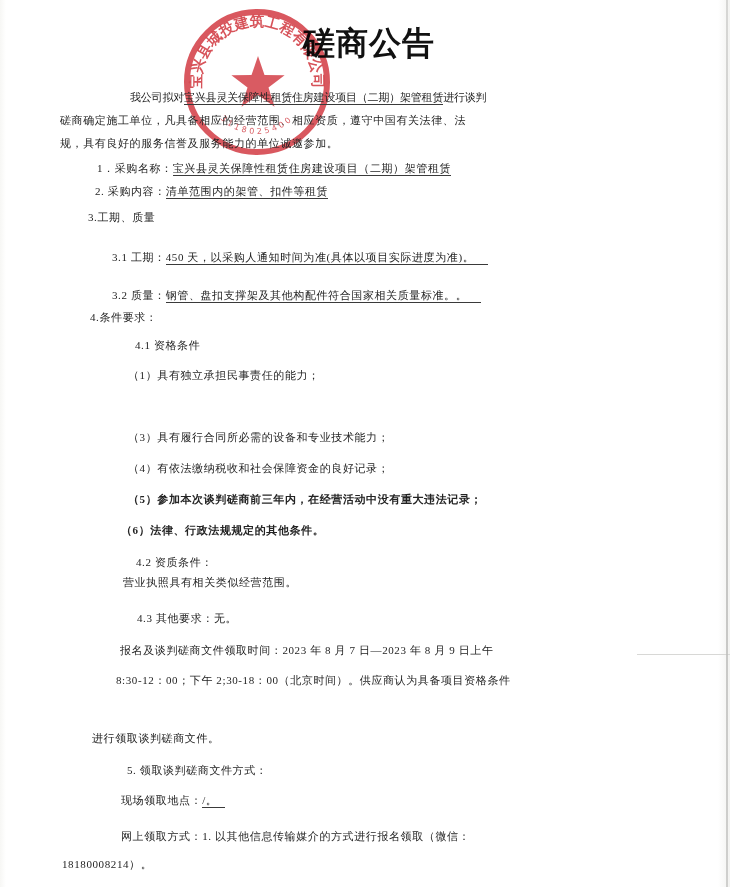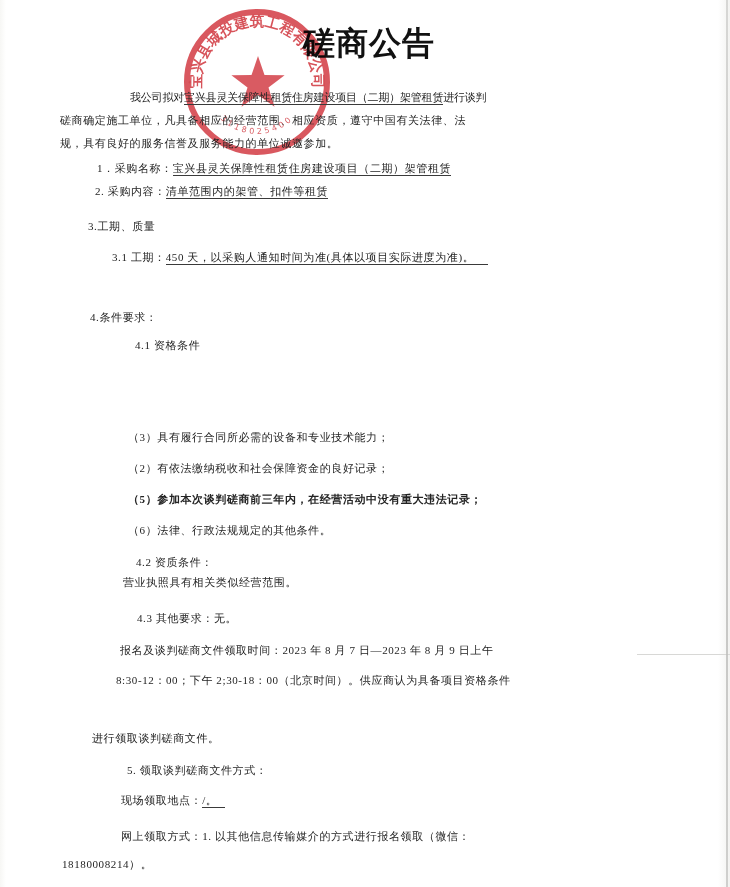--- a/index.html
+++ b/index.html
@@ -78,32 +78,36 @@
   <div class="ln" style="left:60px;top:111px;">磋商确定施工单位，凡具备相应的经营范围、相应资质，遵守中国有关法律、法</div>
   <div class="ln" style="left:60px;top:134px;">规，具有良好的服务信誉及服务能力的单位诚邀参加。</div>
 
   <div class="ln" style="left:97px;top:159px;">
     <span>1．采购名称：</span><span class="u">宝兴县灵关保障性租赁住房建设项目（二期）架管租赁</span>
   </div>
   <div class="ln" style="left:95px;top:182px;">
     <span>2. 采购内容：</span><span class="u">清单范围内的架管、扣件等租赁</span>
   </div>
 
-  <div class="ln" style="left:88px;top:217px;">3.工期、质量</div>
+  <div class="ln" style="left:88px;top:208px;">3.工期、质量</div>
   <div class="ln" style="left:112px;top:248px;">
     <span>3.1 工期：</span><span class="u u-ext">450 天，以采购人通知时间为准(具体以项目实际进度为准)。</span>
+  </div>
+  <div class="ln" style="left:112px;top:286px;">
+    <span>3.2 质量：</span><span class="u u-ext">钢管、盘扣支撑架及其他构配件符合国家相关质量标准。。</span>
   </div>
 
   <div class="ln" style="left:90px;top:308px;">4.条件要求：</div>
   <div class="ln" style="left:135px;top:336px;">4.1 资格条件</div>
 
+  <div class="ln" style="left:128px;top:366px;">（1）具有独立承担民事责任的能力；</div>
   <div class="ln" style="left:128px;top:428px;">（3）具有履行合同所必需的设备和专业技术能力；</div>
-  <div class="ln" style="left:128px;top:459px;">（2）有依法缴纳税收和社会保障资金的良好记录；</div>
+  <div class="ln" style="left:128px;top:459px;">（4）有依法缴纳税收和社会保障资金的良好记录；</div>
   <div class="ln" style="left:128px;top:490px;font-weight:bold;">（5）参加本次谈判磋商前三年内，在经营活动中没有重大违法记录；</div>
-  <div class="ln" style="left:128px;top:521px;">（6）法律、行政法规规定的其他条件。</div>
+  <div class="ln" style="left:121px;top:521px;font-weight:bold;">（6）法律、行政法规规定的其他条件。</div>
 
   <div class="ln" style="left:136px;top:553px;">4.2 资质条件：</div>
   <div class="ln" style="left:123px;top:573px;">营业执照具有相关类似经营范围。</div>
   <div class="ln" style="left:137px;top:609px;">4.3 其他要求：无。</div>
 
   <div class="ln" style="left:120px;top:641px;">报名及谈判磋商文件领取时间：2023 年 8 月 7 日—2023 年 8 月 9 日上午</div>
   <div class="ln" style="left:92px;top:671px;margin-left:24px;">8:30-12：00；下午 2;30-18：00（北京时间）。供应商认为具备项目资格条件</div>
   <div class="ln" style="left:92px;top:729px;">进行领取谈判磋商文件。</div>
 
   <div class="ln" style="left:127px;top:761px;">5.  领取谈判磋商文件方式：</div>

